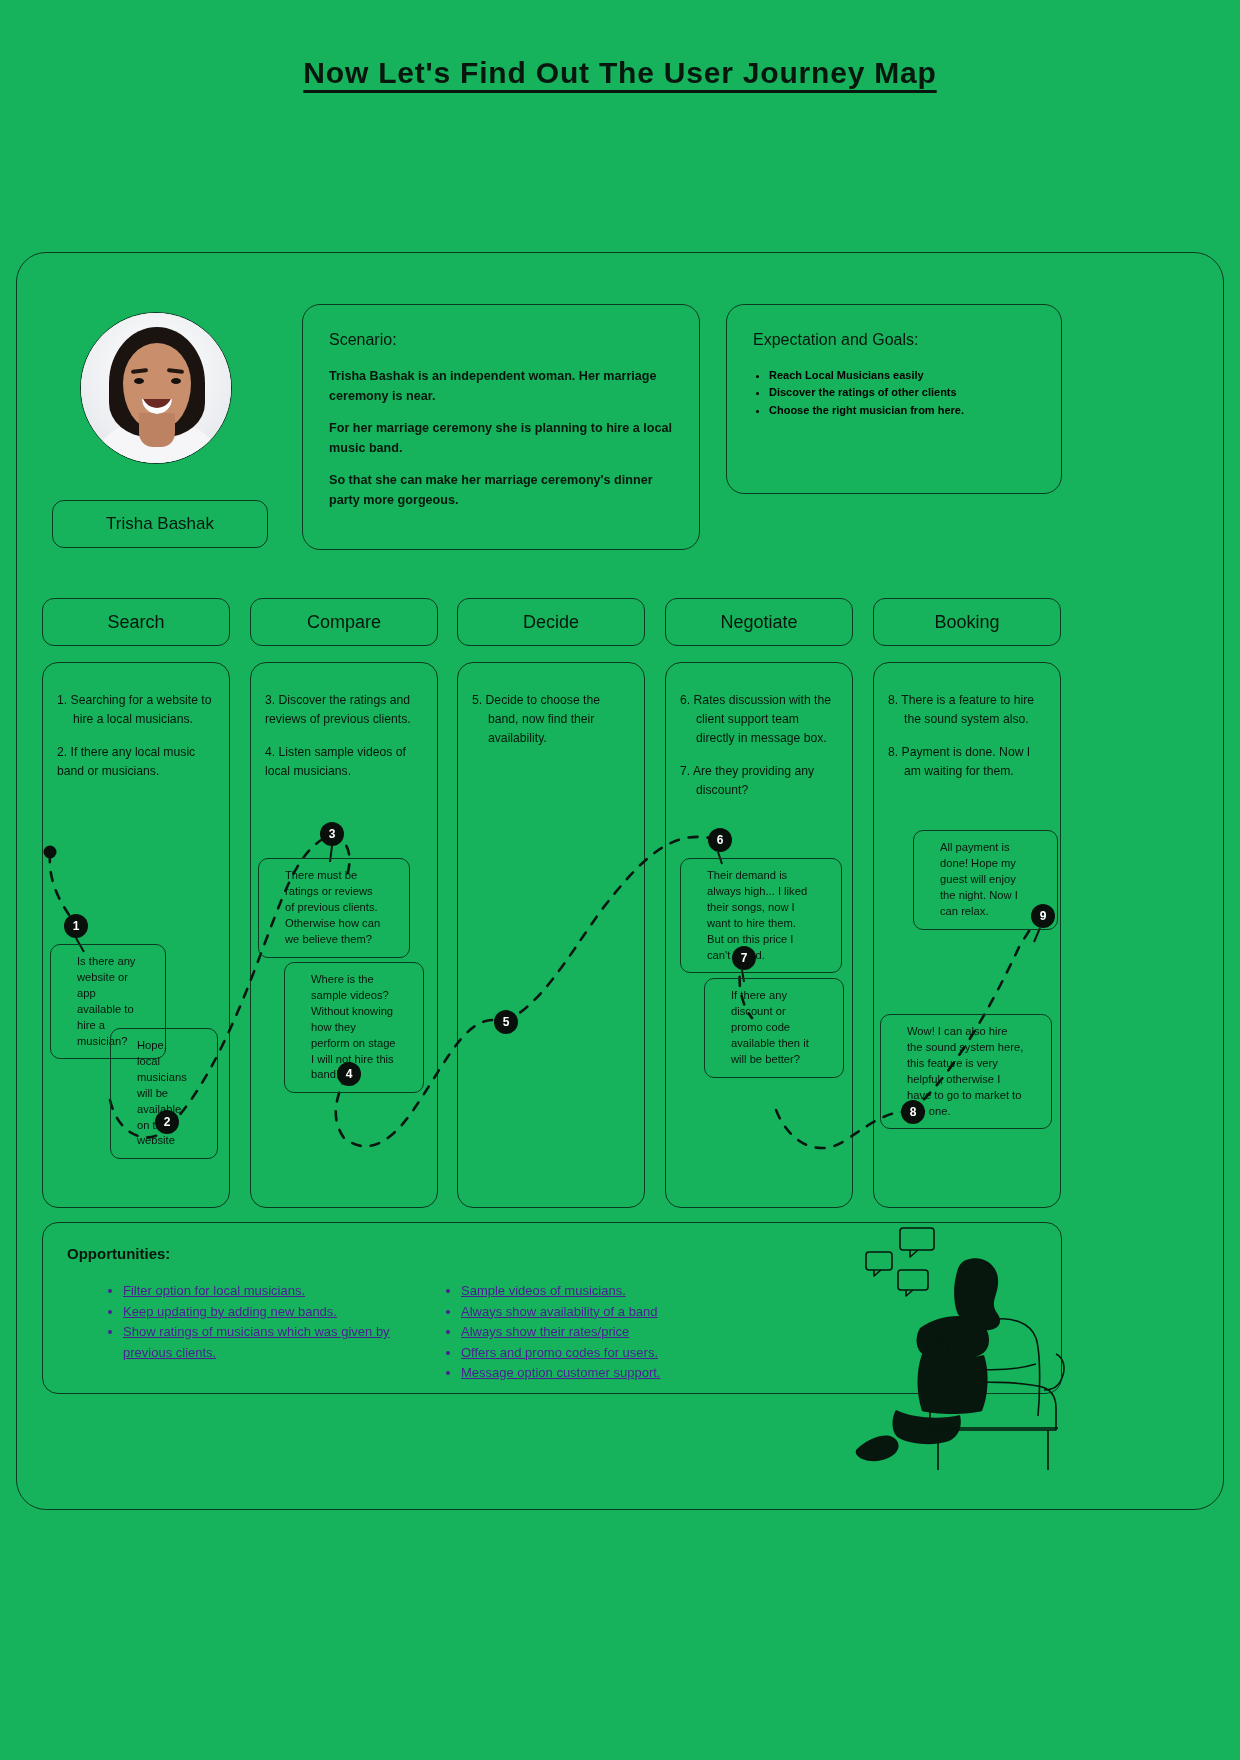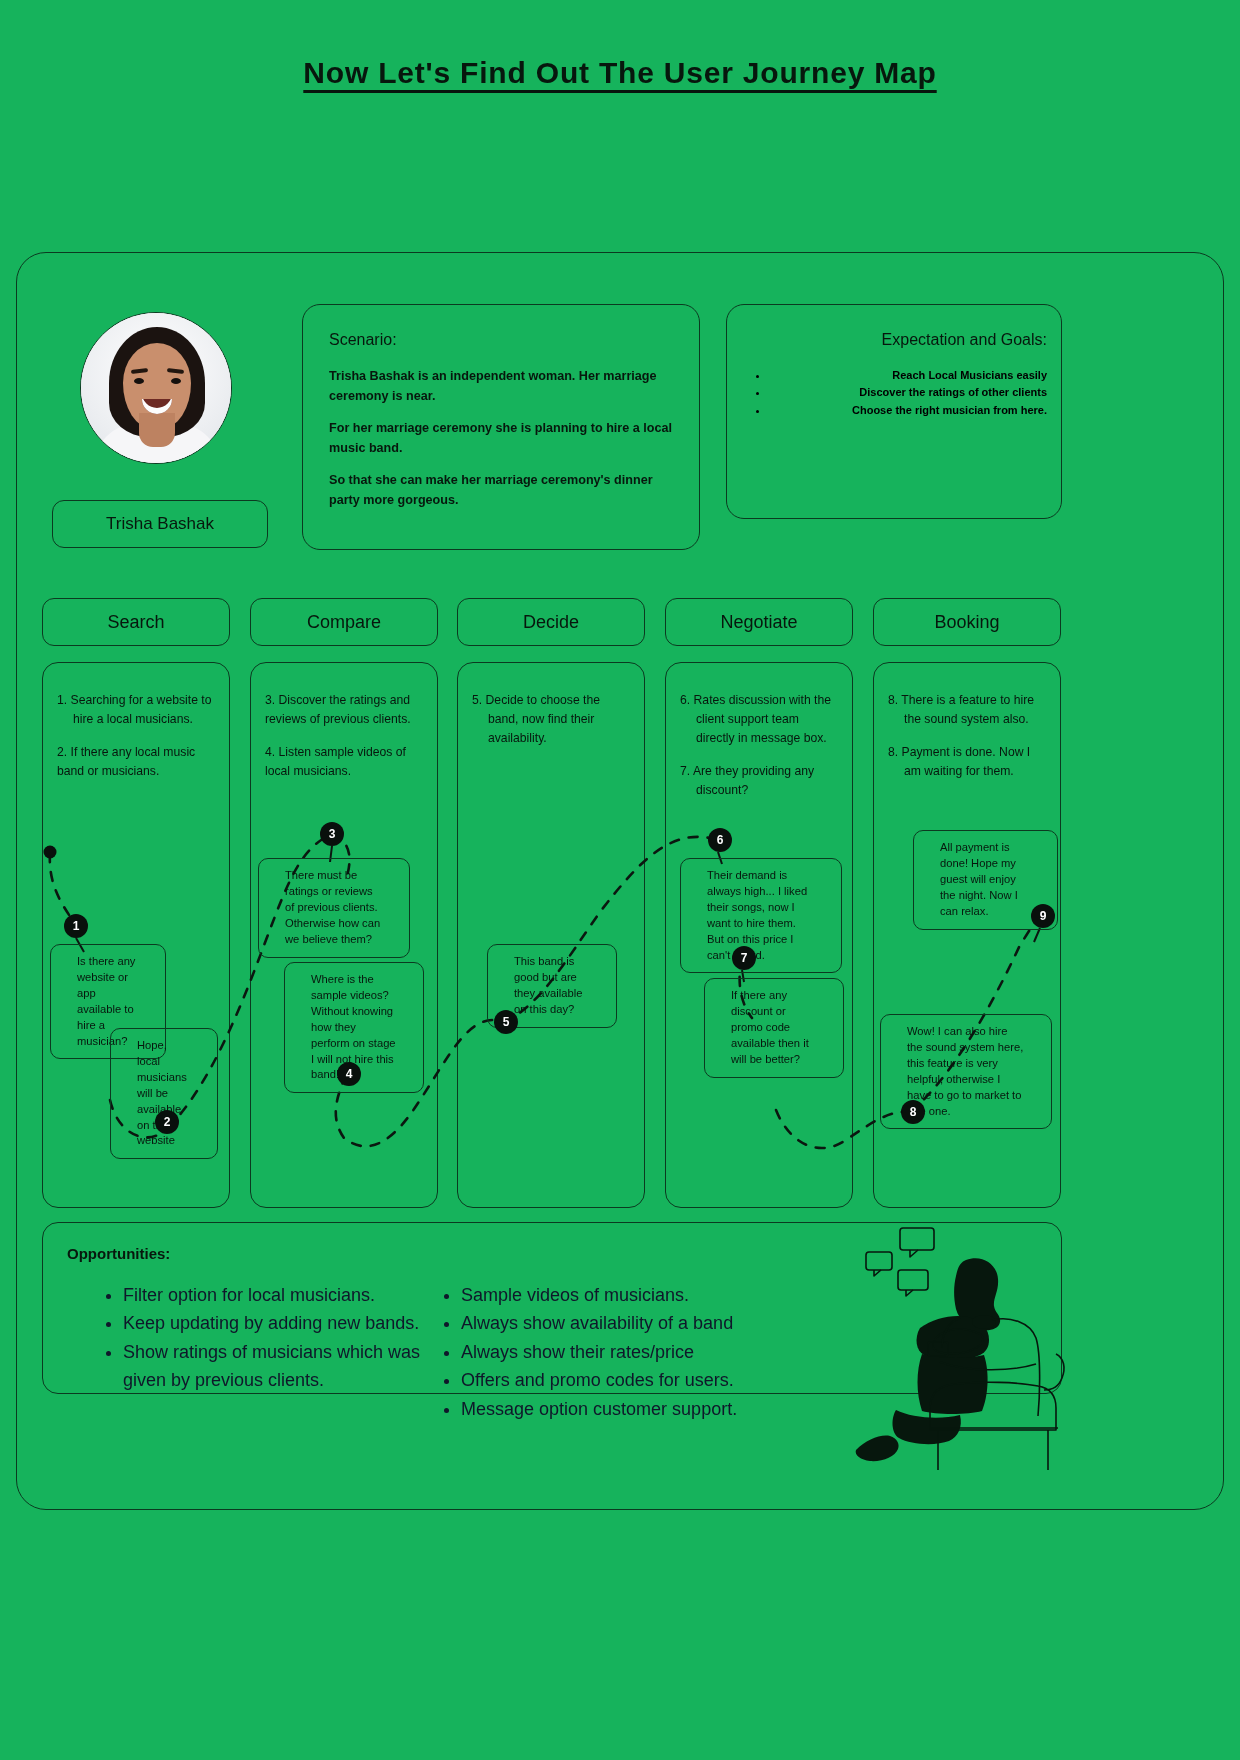--- a/index.html
+++ b/index.html
@@ -79,21 +79,21 @@
   }
 
   
   .panel {
     position: absolute;
     border: 1.4px solid #0b3a20;
     border-radius: 18px;
     padding: 26px 14px 20px 26px;
   }
   #scenario-panel { left: 302px; top: 304px; width: 398px; height: 246px; }
-  #goals-panel    { left: 726px; top: 304px; width: 336px; height: 215px; text-align: right; }
+  #goals-panel    { left: 726px; top: 304px; width: 336px; height: 190px; }
   .panel h3 { font-size: 16px; font-weight: normal; color: #07170d; margin-bottom: 18px; }
   .panel p { font-size: 12.6px; line-height: 1.55; font-weight: bold; color: #07170d; margin-bottom: 13px; }
   .panel ul { margin: 0 0 0 16px; }
   .panel li { font-size: 11px; line-height: 1.58; font-weight: bold; color: #000000; }
 
   
   .stage-head {
     position: absolute; top: 598px; height: 48px;
     border: 1.4px solid #0b3a20; border-radius: 12px;
     display: flex; align-items: center; justify-content: center;
@@ -133,21 +133,21 @@
 
   
   #opps-panel {
     position: absolute; left: 42px; top: 1222px;
     width: 1020px; height: 172px;
     border: 1.4px solid #0b3a20; border-radius: 16px;
   }
   #opps-title { position: absolute; left: 24px; top: 22px; font-size: 15px; font-weight: bold; color: #07170d; }
   .opps-col { position: absolute; top: 58px; }
   .opps-col ul { margin-left: 18px; }
-  .opps-col li { font-size: 18px; line-height: 1.58; color: #0f172a; }
+  .opps-col li { font-size: 13px; line-height: 1.58; color: #4c1d95; text-decoration: underline; }
   #opps-col-left { left: 62px; width: 330px; }
   #opps-col-right { left: 400px; width: 340px; }
 
   
   .illus { position: absolute; left: 770px; top: 1222px; width: 300px; height: 250px; }
 </style>
 </head>
 <body>
 
 <div class="page">
@@ -267,21 +267,20 @@
   <div class="badge" style="left:732px; top:946px;">7</div>
   <div class="badge" style="left:901px; top:1100px;">8</div>
   <div class="badge" style="left:1031px;top:904px;">9</div>
 
   <div class="bubble" style="left:50px;  top:944px;  width:116px;">Is there any website or app available to hire a musician?</div>
   <div class="bubble" style="left:110px; top:1028px; width:108px;">Hope, local musicians will be available on this website</div>
 
   <div class="bubble" style="left:258px; top:858px;  width:152px;">There must be ratings or reviews of previous clients. Otherwise how can we believe them?</div>
   <div class="bubble" style="left:284px; top:962px;  width:140px;">Where is the sample videos? Without knowing how they perform on stage I will not hire this band!!</div>
 
-  <div class="bubble" style="left:487px; top:944px;  width:130px;">This band is good but are they available on this day?</div>
 
   <div class="bubble" style="left:680px; top:858px;  width:162px;">Their demand is always high... I liked their songs, now I want to hire them. But on this price I can't afford.</div>
   <div class="bubble" style="left:704px; top:978px;  width:140px;">If there any discount or promo code available then it will be better?</div>
 
   <div class="bubble" style="left:913px; top:830px;  width:145px;">All payment is done! Hope my guest will enjoy the night. Now I can relax.</div>
   <div class="bubble" style="left:880px; top:1014px; width:172px;">Wow! I can also hire the sound system here, this feature is very helpful, otherwise I have to go to market to hire one.</div>
 
   <div id="opps-panel">
     <div id="opps-title">Opportunities:</div>
     <div class="opps-col" id="opps-col-left">

